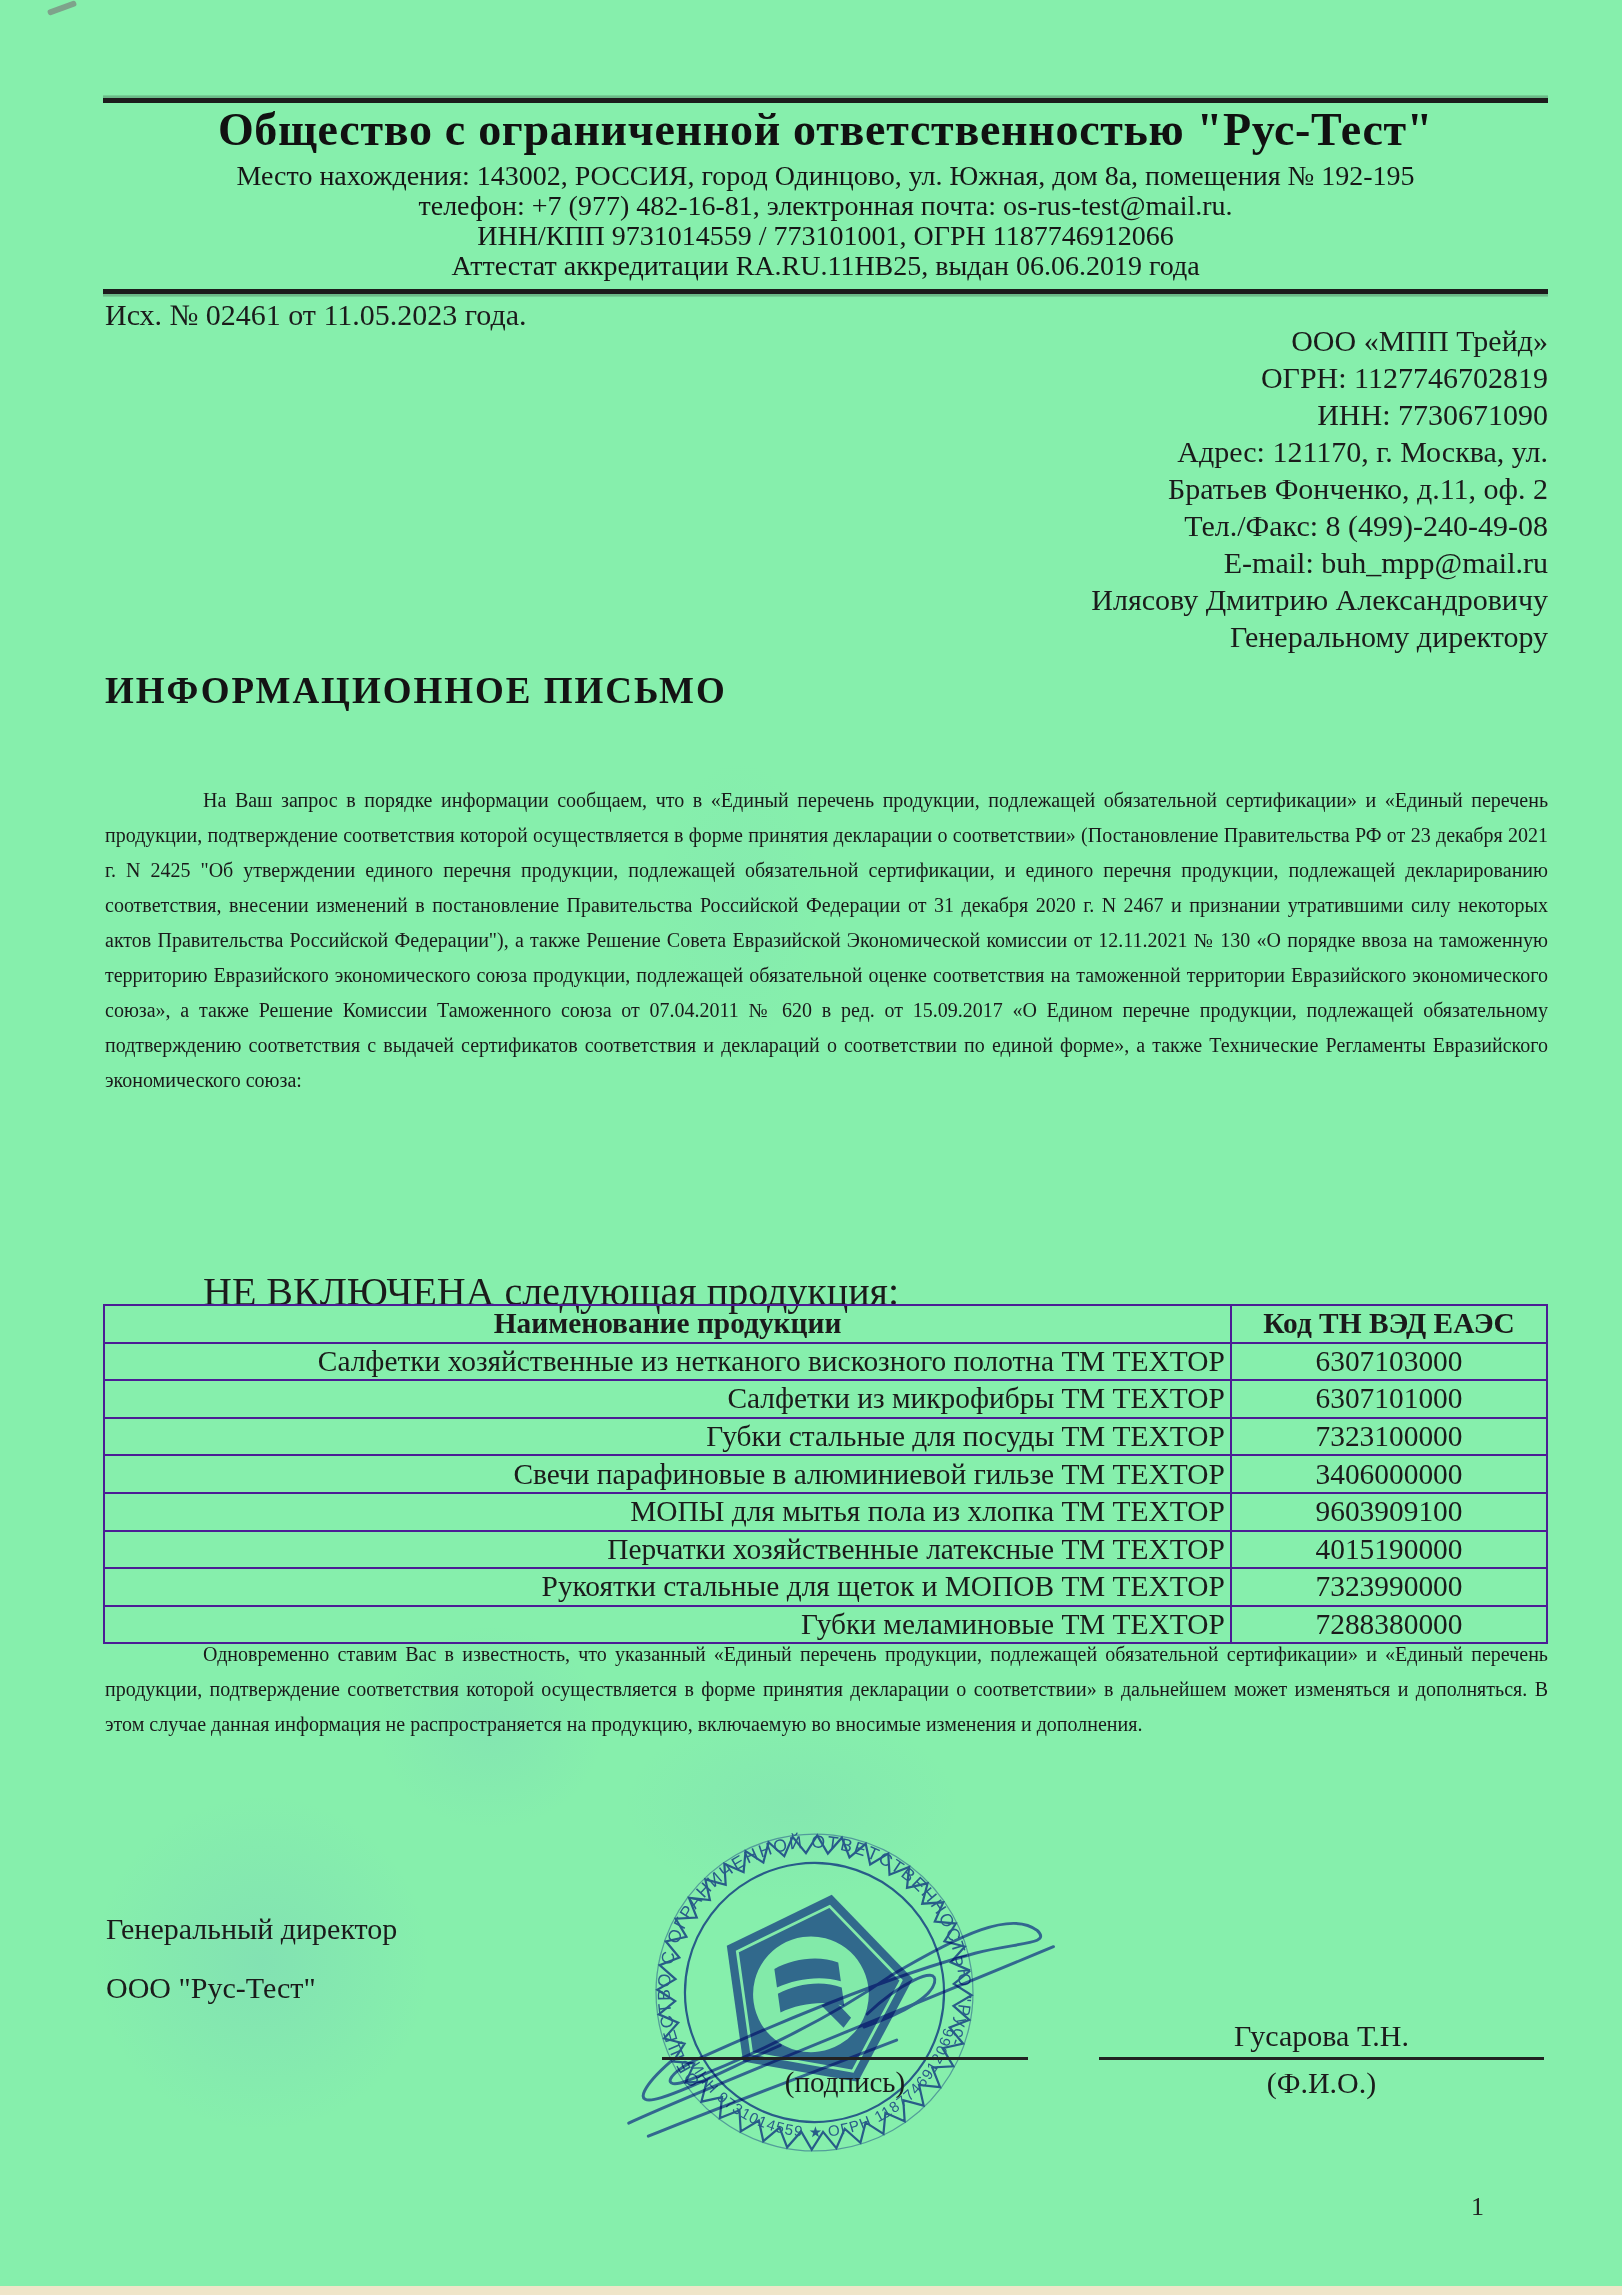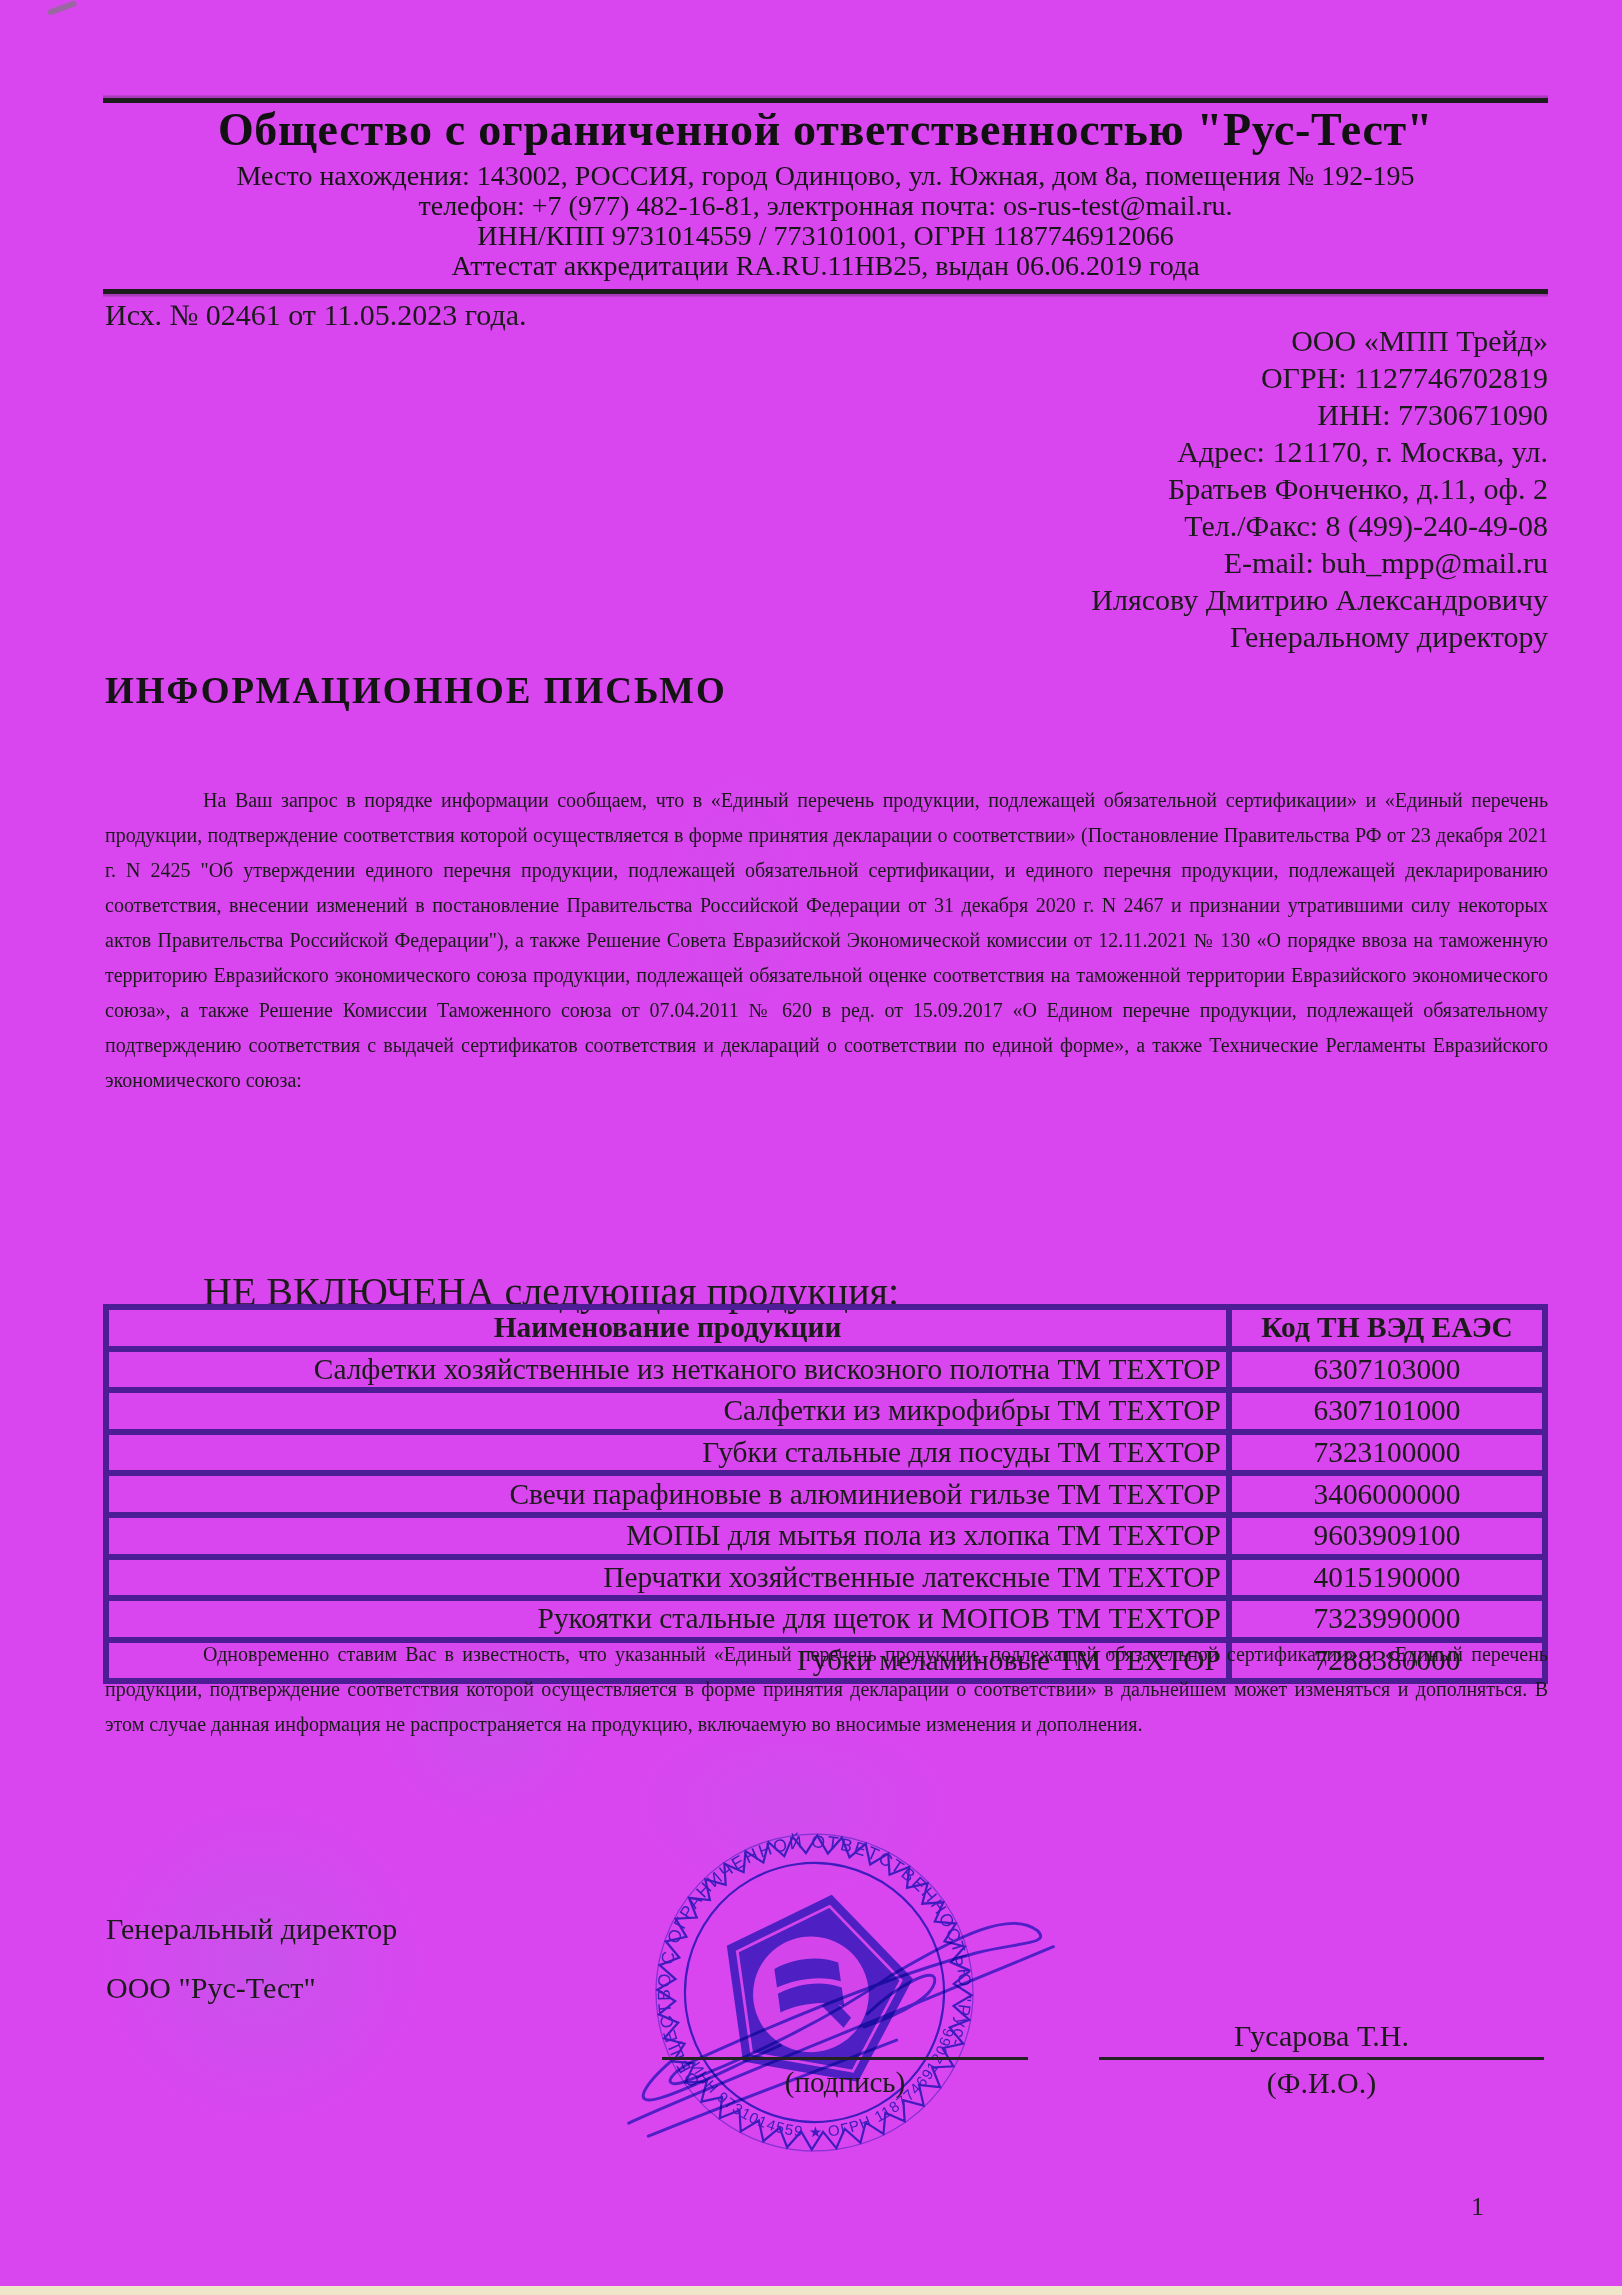--- a/index.html
+++ b/index.html
@@ -1,21 +1,21 @@
 <!DOCTYPE html>
 <html lang="ru" style="font-size:10.5px"><head>
 <meta charset="utf-8">
 <style>
   * { margin:0; padding:0; box-sizing:border-box; }
   html,body { background:#e8eaec; }
   .page {
     position:relative;
     width:1623px; height:2295px;
     margin:0 auto;
-    background:#d946ef;
+    background:#86efac;
     font-family:"Liberation Serif","DejaVu Serif",serif;
     color:#1b1b1b;
     overflow:hidden;
   }
   
   .rule { position:absolute; left:103px; width:1445px; height:4.6px; background:#1c1c1c; }
   .rule-top { top:98px; box-shadow:0 -2.6px 0 rgba(28,28,28,.25); }
   .rule-bottom { top:289px; box-shadow:0 2.6px 0 rgba(28,28,28,.25); }
   .letterhead { position:absolute; left:103px; top:105px; width:1445px; text-align:center; }
   .company-name { font-size:46px; font-weight:bold; letter-spacing:0.7px; color:#111; line-height:1.1; }
@@ -28,21 +28,21 @@
   .letter-title { position:absolute; left:105px; top:669px; width:1443px; text-align:left;
                   font-size:37px; font-weight:bold; letter-spacing:2px; color:#141414; }
   .para { position:absolute; left:105px; width:1443px; font-size:20px; line-height:35px;
           text-align:justify; text-indent:98px; color:#1a1a1a; }
   .para-1 { top:783px; }
   .para-2 { top:1637px; }
   .not-included { position:absolute; left:105px; top:1268px; width:1443px; font-size:40px; text-indent:98px; }
   
   .products-table { position:absolute; left:103px; top:1304px; width:1445px;
                     border-collapse:collapse; font-size:29.4px; }
-  .products-table th, .products-table td { border:6px solid #4c1d95; }
+  .products-table th, .products-table td { border:2px solid #4c1d95; }
   .products-table { border:2.6px solid #141414; }
   .products-table th { font-weight:bold; text-align:center; height:35px; padding:1.3px 5.2px; }
   .products-table td { height:35px; padding:1.3px 5.2px; }
   .products-table td.name { text-align:right; padding-left:11.8px; }
   .products-table td.code { text-align:center; width:316px; }
   
   .director-title { position:absolute; left:106px; top:1912px; font-size:30px; }
   .company-short { position:absolute; left:106px; top:1971px; font-size:30px; }
   .sign-line { position:absolute; top:2057px; height:2.6px; background:#222; }
   .sign-line-left { left:662px; width:366px; }

